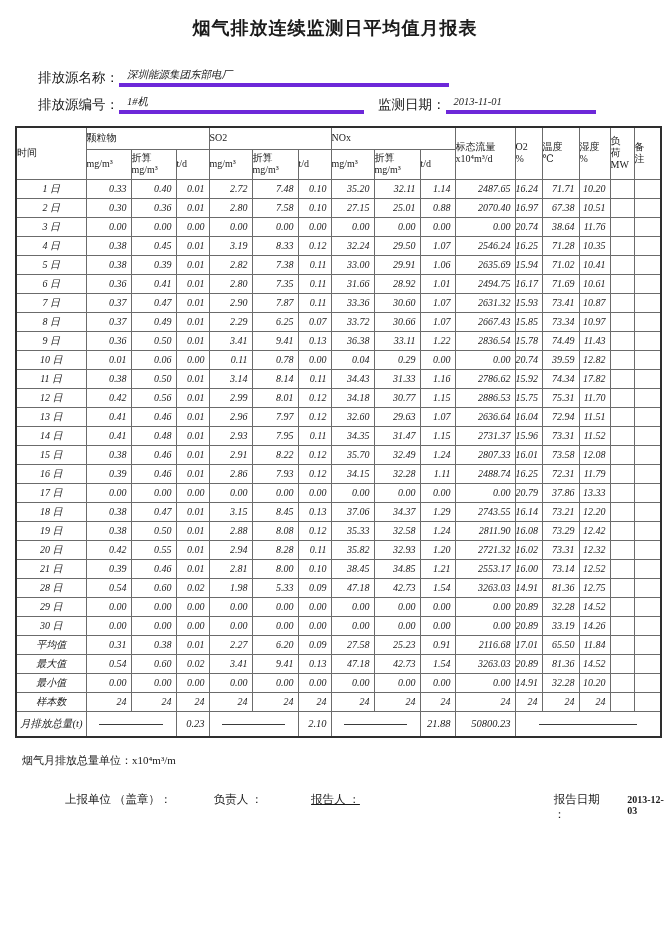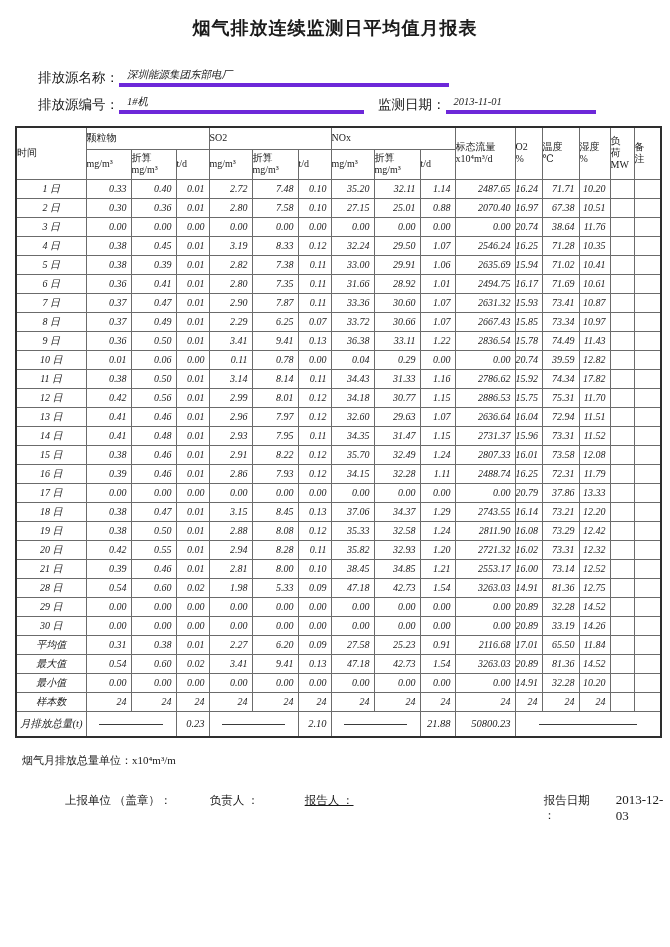--- a/index.html
+++ b/index.html
@@ -28,21 +28,21 @@
   tr.total{height:26px;font-size:10.5px;}
   td.dash{text-align:center;vertical-align:middle;}
   .dashline{display:inline-block;width:72%;height:0;border-top:1px solid #3a3a3a;vertical-align:middle;}
   .dashline.wide{width:68%;}
   .unit-note{margin:15px 0 0 22px;font-size:11px;}
   .sign{margin:24px 0 0 65px;font-size:11.5px;display:flex;align-items:baseline;}
   .sign .s1{width:162px;}
   .sign .s2{width:106px;}
   .sign .s3{width:150px;text-decoration:underline;}
   .sign .s4{margin-left:105px;}
-  .sign .sdate{margin-left:18px;font-size:13px;}
+  .sign .sdate{margin-left:18px;font-size:10px;font-weight:bold;}
 </style>
 </head>
 <body>
 
 <div class="page">
 
   <div class="title">烟气排放连续监测日平均值月报表</div>
 
   <div class="info">
     <div class="info-line">

